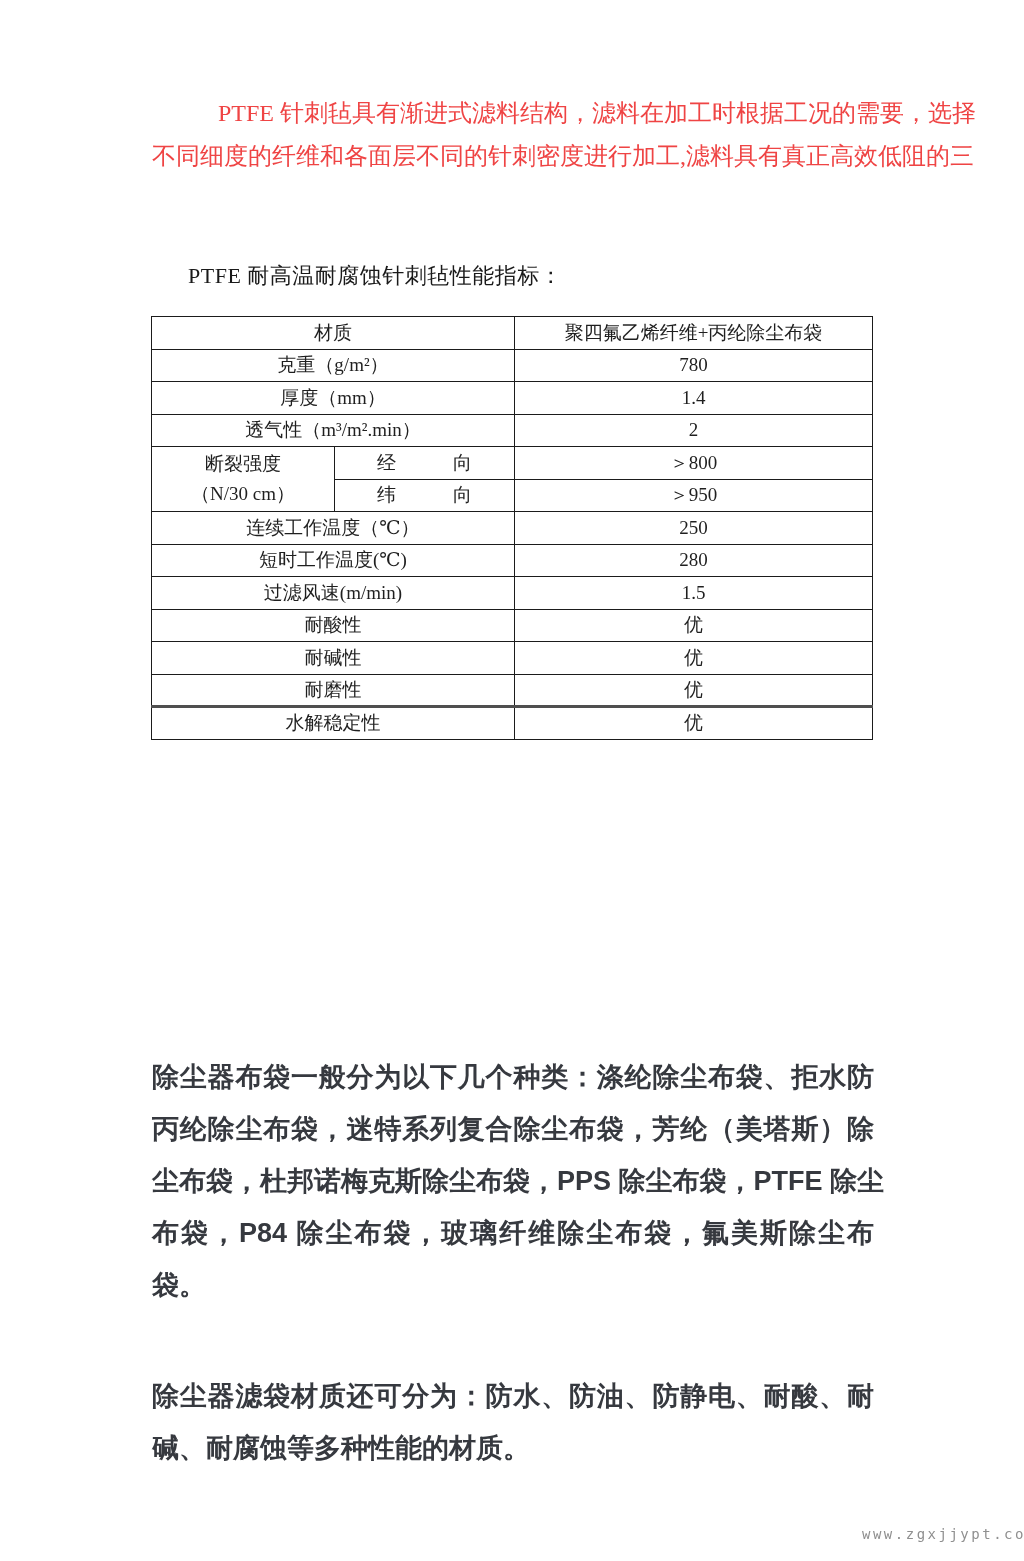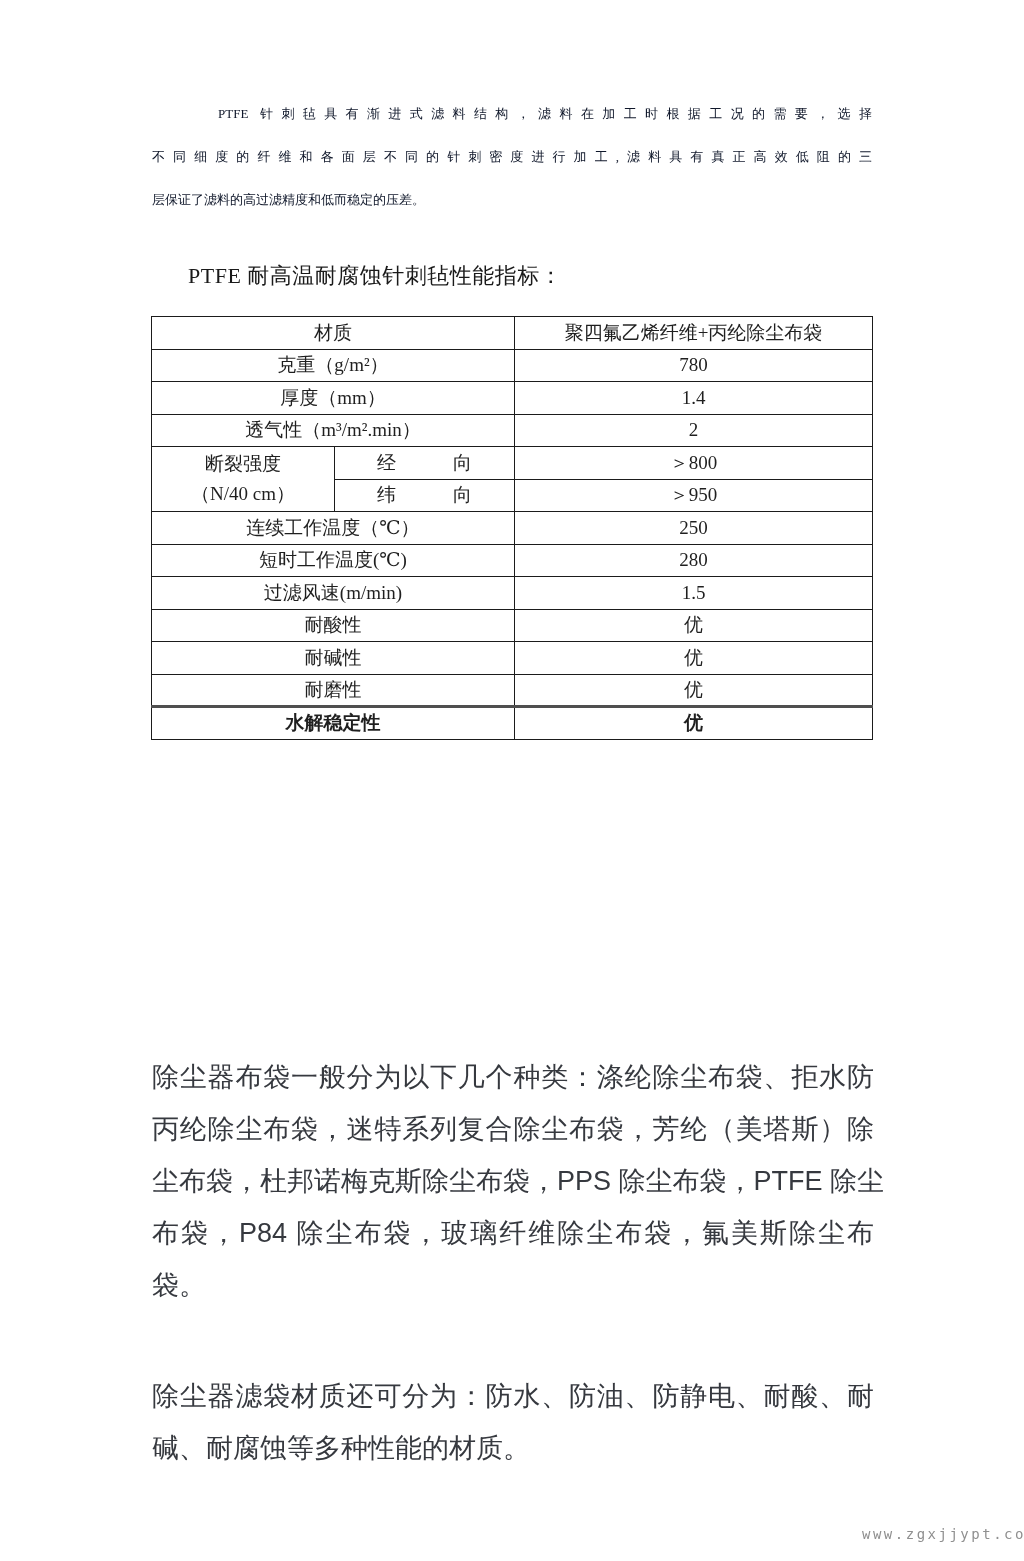--- a/index.html
+++ b/index.html
@@ -14,23 +14,23 @@
     font-family: "Liberation Serif", "DejaVu Serif", serif;
     color: #1c1c1c;
   }
 
   
   .intro {
     position: absolute;
     left: 152px;
     top: 92px;
     width: 720px;
-    font-size: 13px;
+    font-size: 24px;
     line-height: 43px;
-    color: #0f172a;
+    color: #ef4444;
   }
   .jline {
     text-align: justify;
     text-align-last: justify;
     text-justify: inter-character;
     white-space: nowrap;
   }
   .jline.indent { padding-left: 66px; }
   .jline.last { text-align-last: left; white-space: normal; }
 
@@ -58,30 +58,30 @@
   table.spec td {
     border: 1.6px solid #1b1b1b;
     text-align: center;
     vertical-align: middle;
     font-size: 19px;
     height: 32.5px;
     padding: 0 4px;
     color: #1f1f1f;
     overflow: hidden;
   }
-  table.spec tr.thick-top td { border-top: 3.4px solid #4f4f4f; font-weight: bold; }
+  table.spec tr.thick-top td { border-top: 3.4px solid #4f4f4f; }
   table.spec td.two-line { line-height: 30px; }
 
   
   .bold-para {
     position: absolute;
     left: 152px;
     width: 722px;
     font-family: "Liberation Sans", "DejaVu Sans", sans-serif;
-    font-weight: normal;
+    font-weight: bold;
     font-size: 27px;
     line-height: 52px;
     color: #36393f;
   }
   .bag-types { top: 1051px; }
   .bag-materials { top: 1370px; }
 
   
   .watermark {
     position: absolute;
@@ -94,21 +94,20 @@
   }
 </style>
 </head>
 <body>
 
 <div class="page">
 
   <div class="intro">
     <div class="jline indent">PTFE 针刺毡具有渐进式滤料结构，滤料在加工时根据工况的需要，选择</div>
     <div class="jline">不同细度的纤维和各面层不同的针刺密度进行加工,滤料具有真正高效低阻的三</div>
-    <div class="jline last">层保证了滤料的高过滤精度和低而稳定的压差。</div>
   </div>
 
   <div class="table-title">PTFE 耐高温耐腐蚀针刺毡性能指标：</div>
 
   <div class="spec-table-wrap">
     <table class="spec">
       <colgroup>
           <col class="c1">
           <col class="c2">
           <col class="c3">
@@ -126,21 +125,21 @@
         <td colspan="2">厚度（mm）</td>
         <td>1.4</td>
       </tr>
       <tr>
         <td colspan="2">透气性（m³/m².min）</td>
         <td>2</td>
       </tr>
       <tr>
         <td rowspan="2" class="two-line">
           <div>断裂强度</div>
-          <div>（N/40 cm）</div>
+          <div>（N/30 cm）</div>
         </td>
         <td>经　　　向</td>
         <td>＞800</td>
       </tr>
       <tr>
         <td>纬　　　向</td>
         <td>＞950</td>
       </tr>
       <tr>
         <td colspan="2">连续工作温度（℃）</td>

